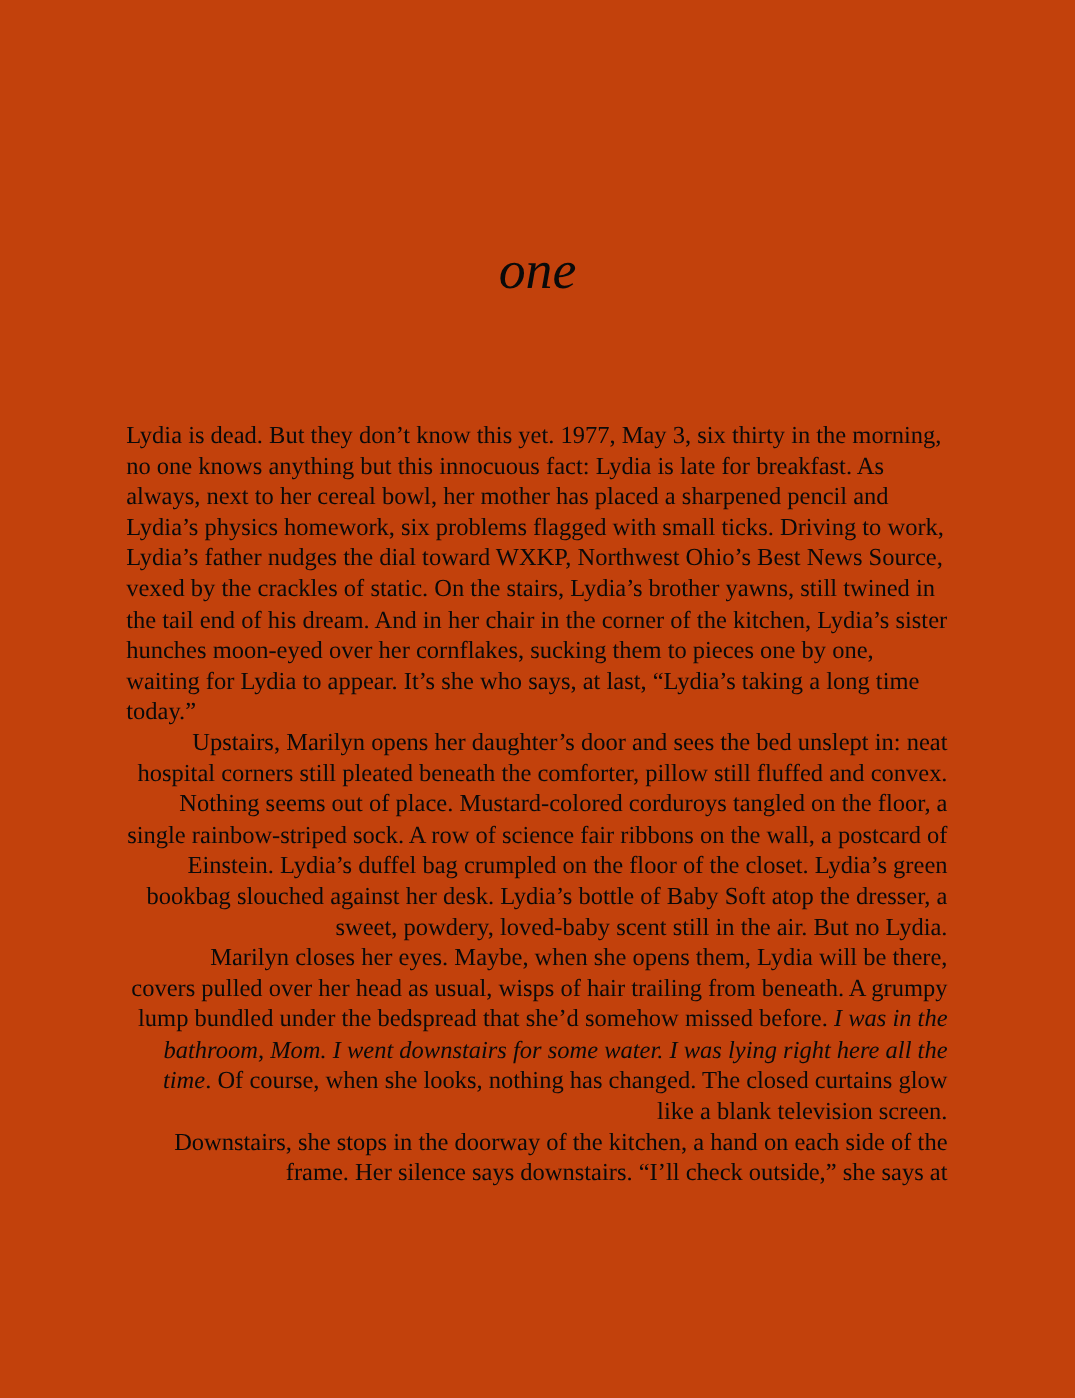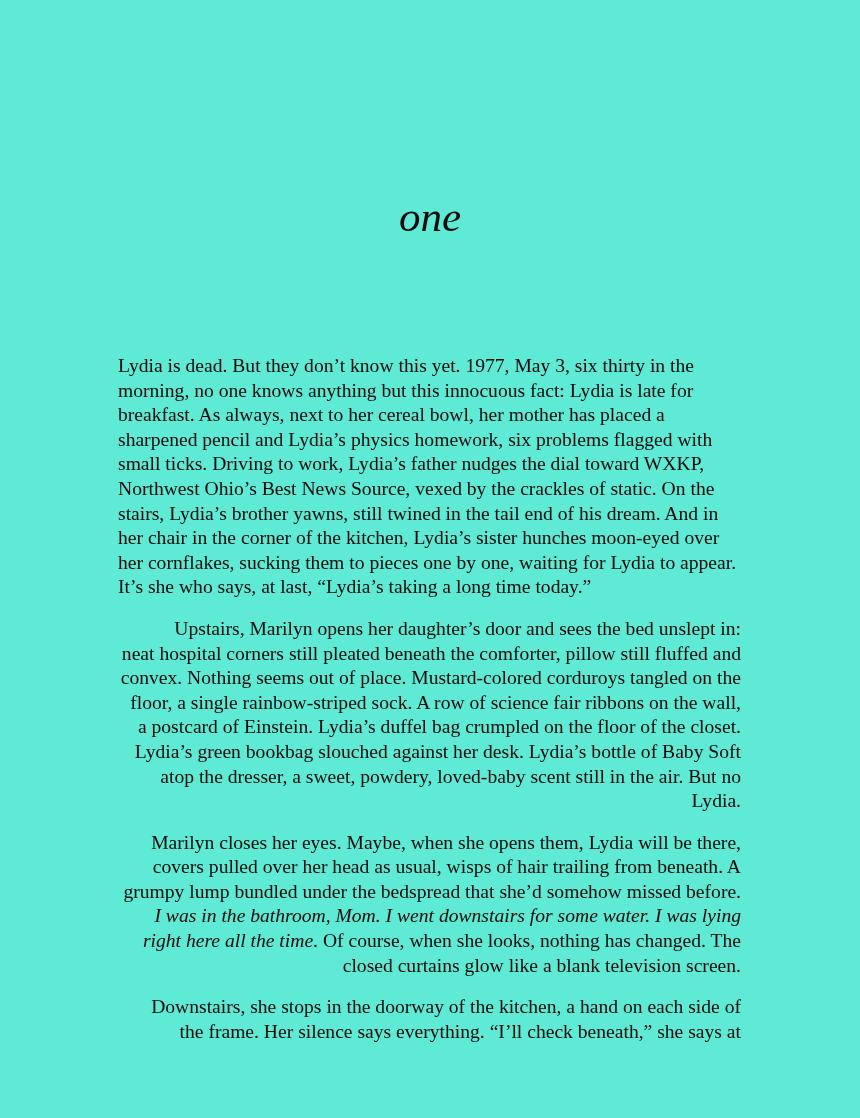--- a/index.html
+++ b/index.html
@@ -9,21 +9,21 @@
   body {
     width: 860px;
     height: 1118px;
     background: #ffffff;
     font-family: "Liberation Serif", serif;
   }
   .page {
     position: relative;
     width: 860px;
     height: 1118px;
-    background: #5eead4;
+    background: #c2410c;
     overflow: hidden;
   }
   .chapter-heading {
     position: absolute;
     top: 193px;
     left: 0;
     width: 100%;
     margin: 0;
     text-align: center;
     font-style: italic;
@@ -36,35 +36,35 @@
     position: absolute;
     left: 101px;
     top: 337px;
     width: 657px;
     font-size: 19.6px;
     line-height: 24.6px;
     color: #0a0a0a;
     text-align: left;
   }
   .para {
-    margin: 17px;
+    margin: 0;
     padding: 0;
   }
   .para.indent {
     text-indent: 33px;
     text-align: right;
   }
   .italic {
     font-style: italic;
   }
 </style>
 </head>
 <body>
 
 <div class="page">
   <h1 class="chapter-heading">one</h1>
   <div class="body-text">
       <p class="para"><span>Lydia is dead. But they don’t know this yet. 1977, May 3, six thirty in the morning, no one knows anything but this innocuous fact: Lydia is late for breakfast. As always, next to her cereal bowl, her mother has placed a sharpened pencil and Lydia’s physics homework, six problems flagged with small ticks. Driving to work, Lydia’s father nudges the dial toward WXKP, Northwest Ohio’s Best News Source, vexed by the crackles of static. On the stairs, Lydia’s brother yawns, still twined in the tail end of his dream. And in her chair in the corner of the kitchen, Lydia’s sister hunches moon-eyed over her cornflakes, sucking them to pieces one by one, waiting for Lydia to appear. It’s she who says, at last, “Lydia’s taking a long time today.”</span></p>
       <p class="para indent"><span>Upstairs, Marilyn opens her daughter’s door and sees the bed unslept in: neat hospital corners still pleated beneath the comforter, pillow still fluffed and convex. Nothing seems out of place. Mustard-colored corduroys tangled on the floor, a single rainbow-striped sock. A row of science fair ribbons on the wall, a postcard of Einstein. Lydia’s duffel bag crumpled on the floor of the closet. Lydia’s green bookbag slouched against her desk. Lydia’s bottle of Baby Soft atop the dresser, a sweet, powdery, loved-baby scent still in the air. But no Lydia.</span></p>
       <p class="para indent"><span>Marilyn closes her eyes. Maybe, when she opens them, Lydia will be there, covers pulled over her head as usual, wisps of hair trailing from beneath. A grumpy lump bundled under the bedspread that she’d somehow missed before. </span><span class="italic">I was in the bathroom, Mom. I went downstairs for some water. I was lying right here all the time</span><span>. Of course, when she looks, nothing has changed. The closed curtains glow like a blank television screen.</span></p>
-      <p class="para indent"><span>Downstairs, she stops in the doorway of the kitchen, a hand on each side of the frame. Her silence says everything. “I’ll check beneath,” she says at</span></p>
+      <p class="para indent"><span>Downstairs, she stops in the doorway of the kitchen, a hand on each side of the frame. Her silence says downstairs. “I’ll check outside,” she says at</span></p>
     </div>
 </div>
 
 </body></html>

